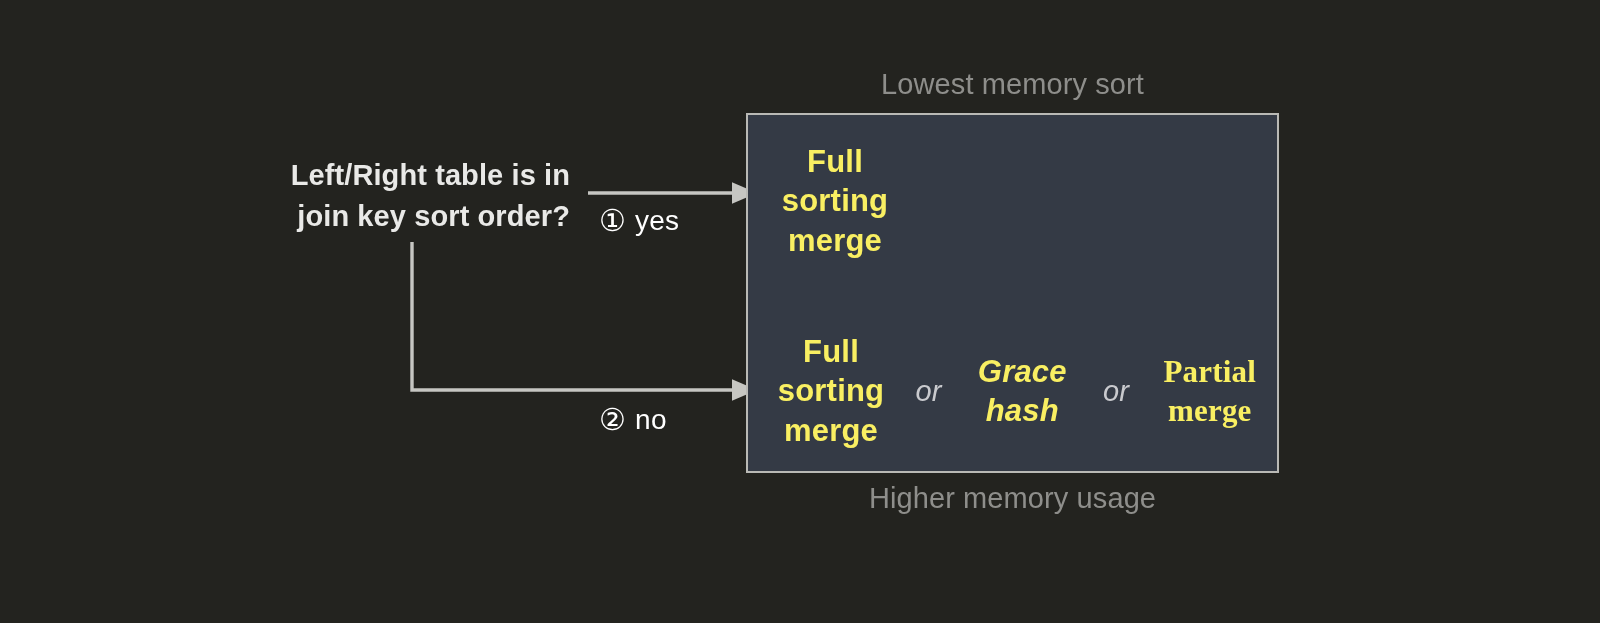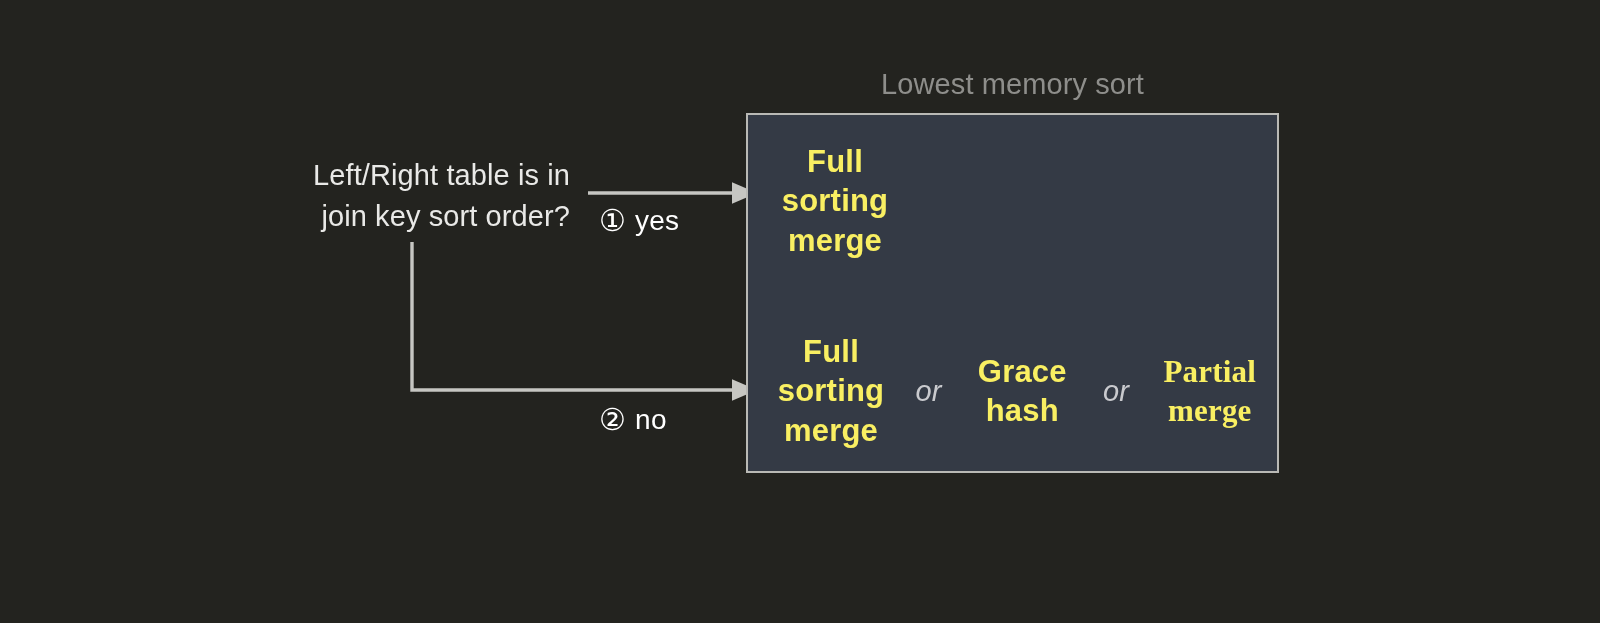--- a/index.html
+++ b/index.html
@@ -24,20 +24,21 @@
     position: absolute;
     left: 150px;
     top: 155px;
     width: 420px;
     text-align: right;
     color: #e9e9e7;
     font-size: 29px;
     line-height: 1.42;
     white-space: pre-line;
     letter-spacing: 0.1px;
+    font-weight: bold;
   }
 
   
   #connectors {
     position: absolute;
     left: 0;
     top: 0;
     width: 1600px;
     height: 623px;
     pointer-events: none;
@@ -111,21 +112,21 @@
     font-weight: normal;
     letter-spacing: 0.2px;
     font-style: italic;
   }
 
   
   #tier-low .option { width: 150px; margin-left: 12px; }
 
   #opt-full-sorting-merge-2 { width: 150px; margin-left: 12px; }
   #or-1 { width: 56px; text-align: center; }
-  #opt-grace-hash { width: 142px; }
+  #opt-grace-hash { width: 142px; font-style: italic; }
   #or-2 { width: 56px; text-align: center; }
   #opt-partial-merge { width: 142px; font-family: Liberation Serif, serif; }
 </style>
 </head>
 <body>
 
 <div id="stage">
 
   <div class="question">Left/Right table is in
 join key sort order?</div>
@@ -145,20 +146,21 @@
   <div class="branch-label" id="branch-yes">
     <span class="marker">①</span><span>yes</span>
   </div>
 
   <div class="branch-label" id="branch-no">
     <span class="marker">②</span><span>no</span>
   </div>
 
   <div class="caption" id="caption-top">Lowest memory sort</div>
 
+  <div class="caption" id="caption-bottom">Higher memory usage</div>
 
   <div id="results-box">
 
     <div class="tier" id="tier-low">
       <div class="option">Full
 sorting
 merge</div>
     </div>
 
     <div class="tier" id="tier-high">

